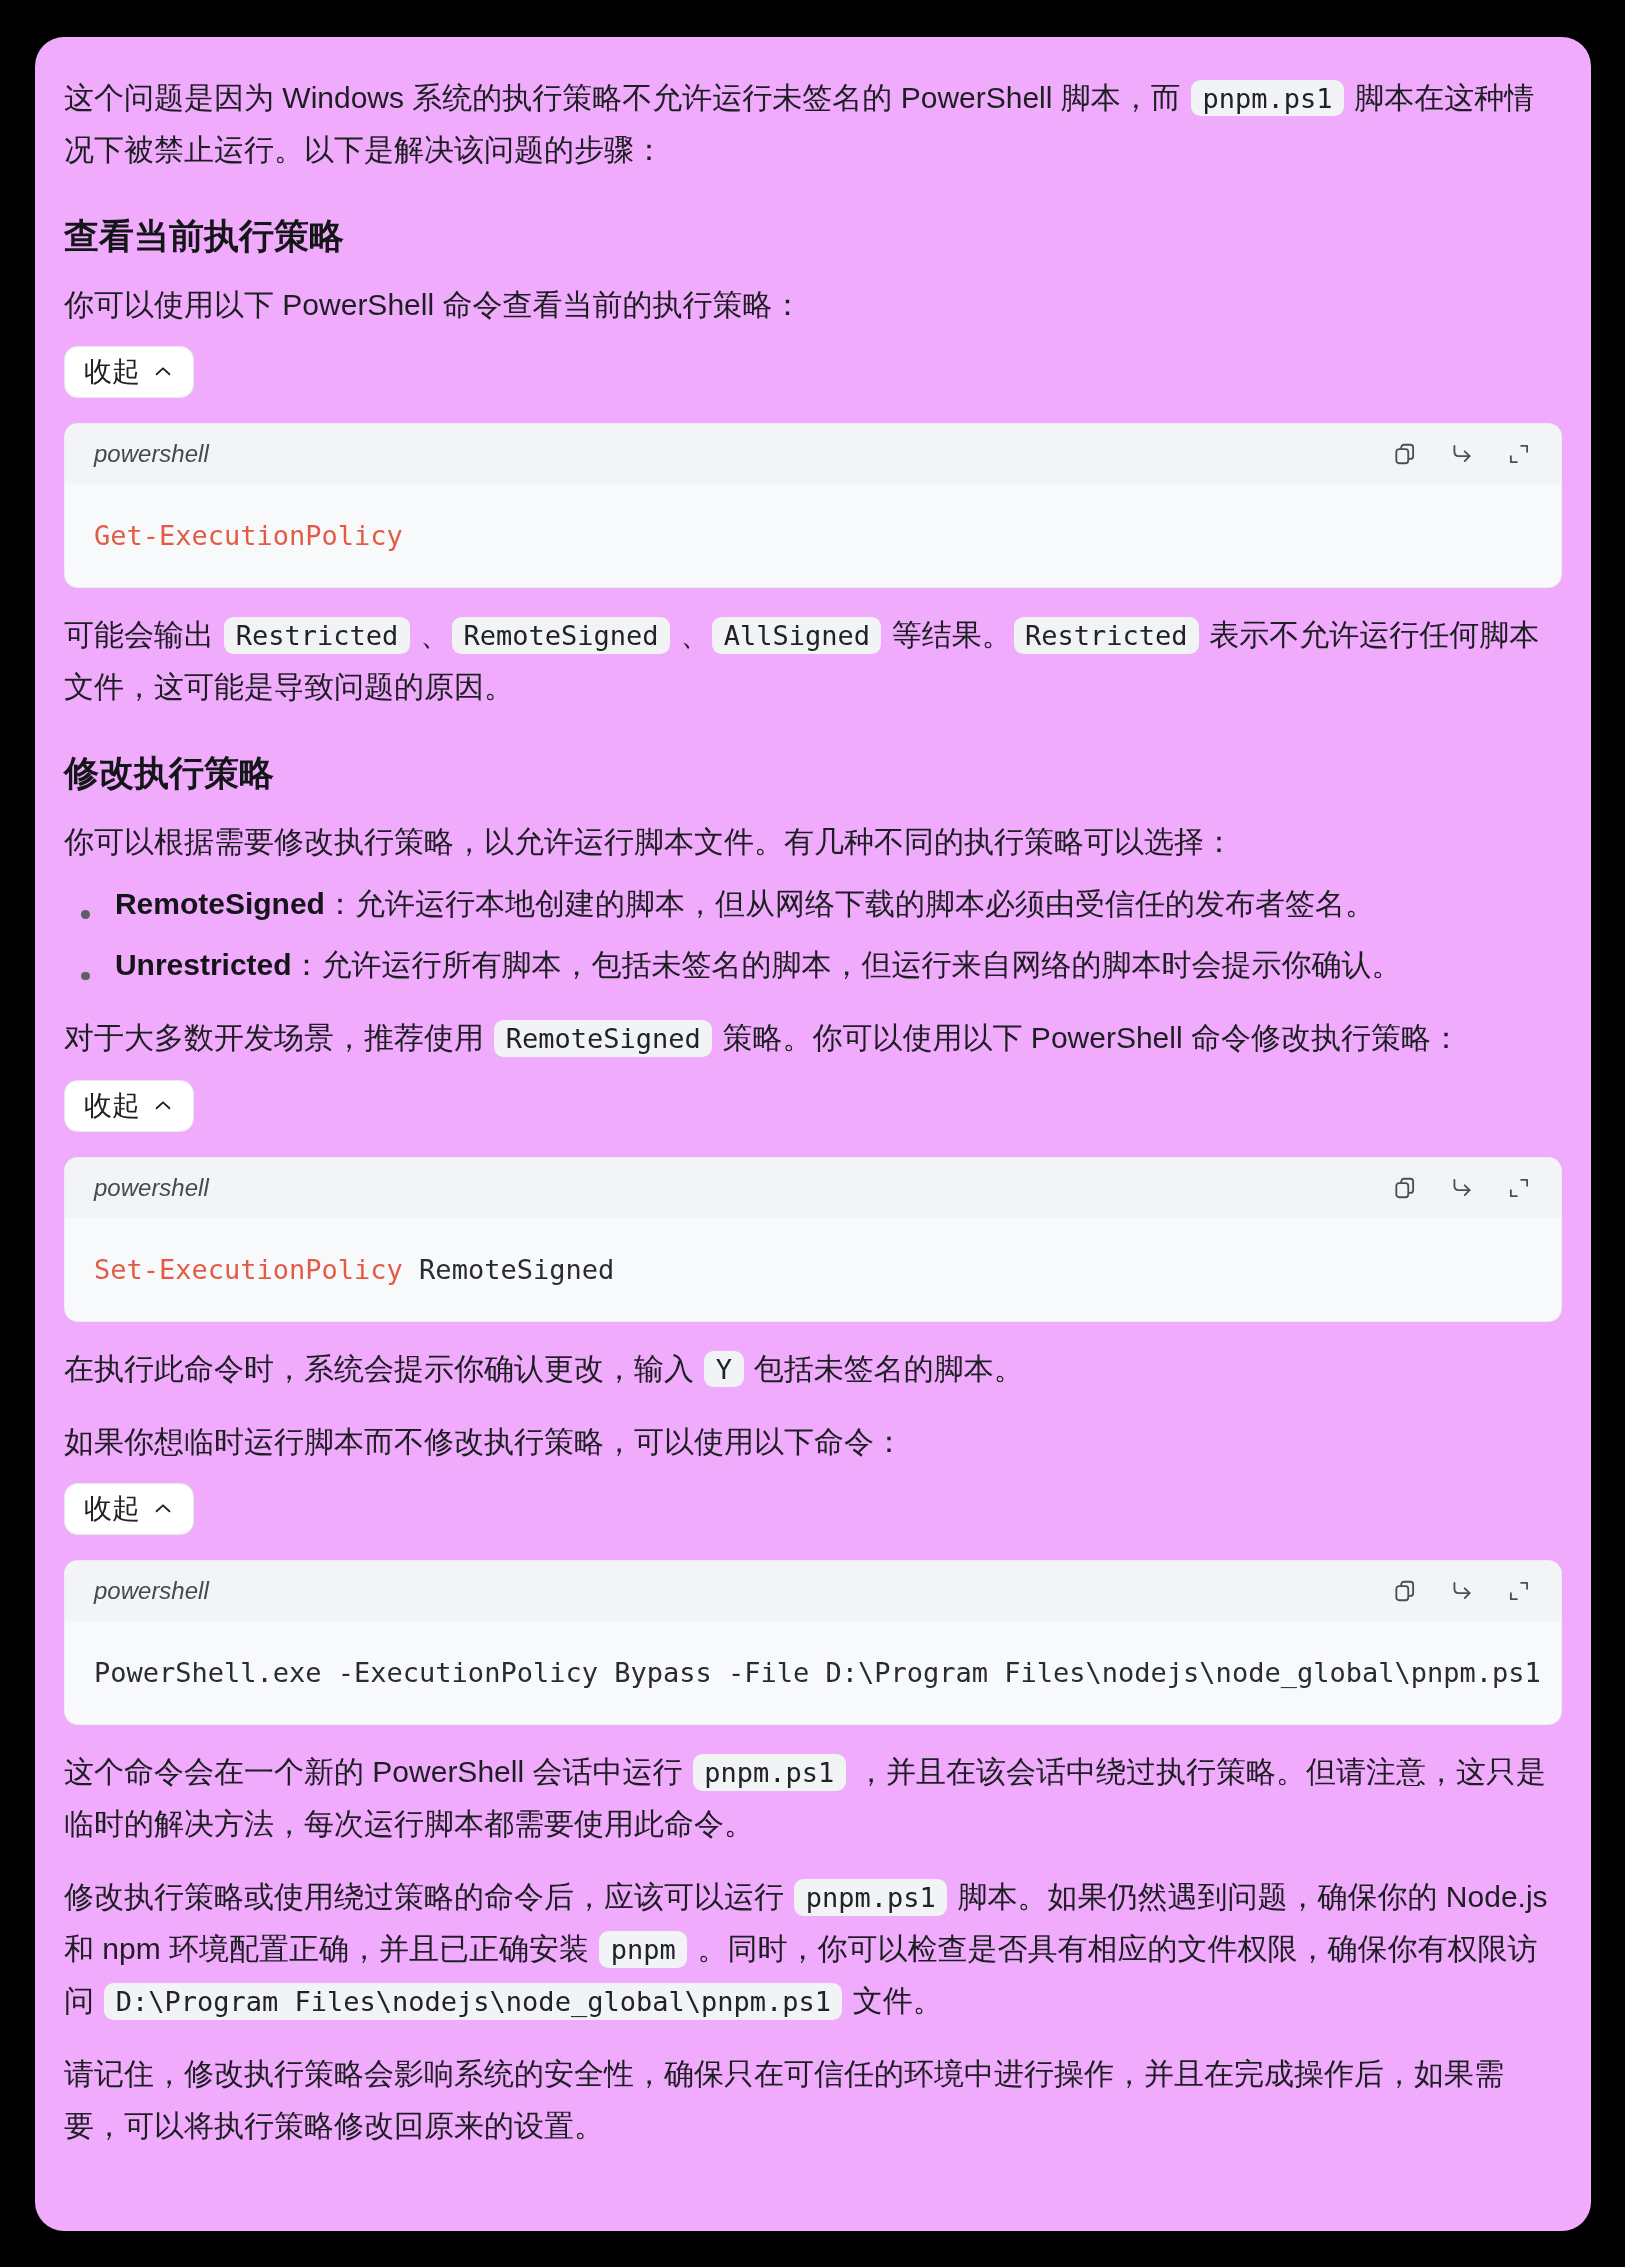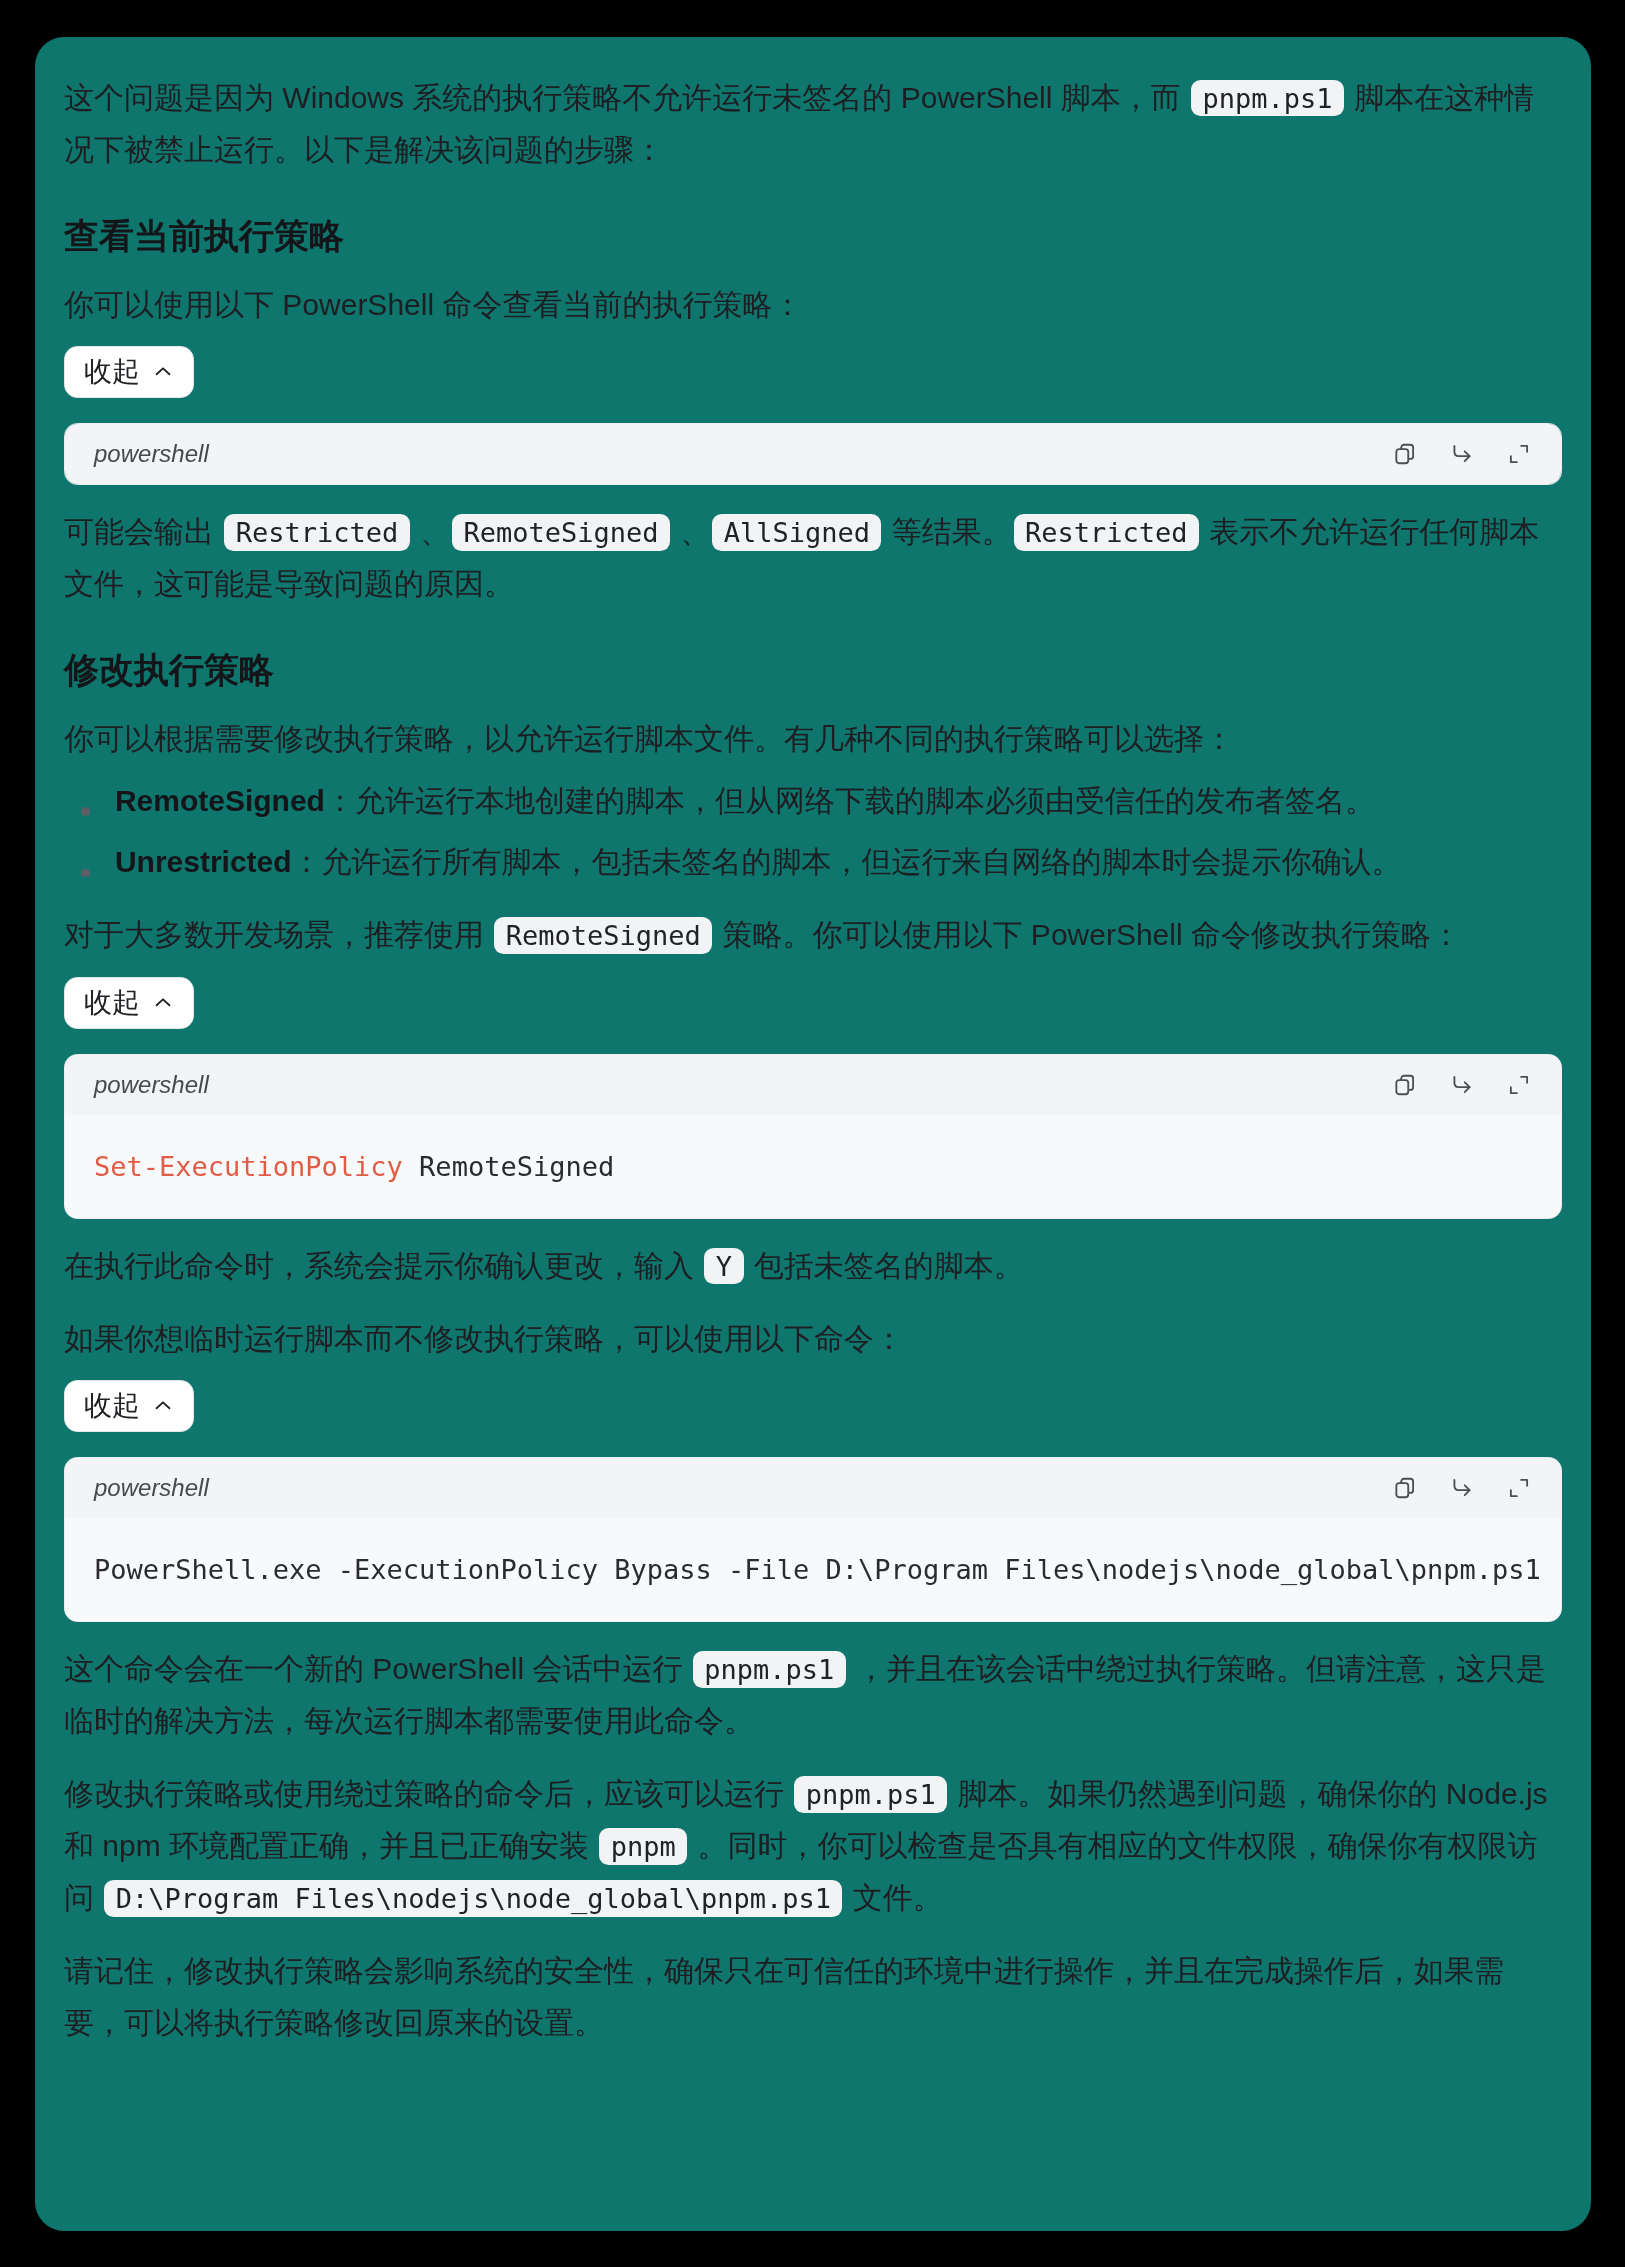--- a/index.html
+++ b/index.html
@@ -5,21 +5,21 @@
   * { margin:0; padding:0; box-sizing:border-box; }
   html,body { background:#000; }
   body {
     width:1625px; height:2267px; position:relative;
     font-family:"Liberation Sans", sans-serif;
     -webkit-font-smoothing:antialiased;
   }
   .card {
     position:absolute; left:35px; top:37px;
     width:1556px; height:2194px;
-    background:#0f766e; border-radius:29px;
+    background:#f0abfc; border-radius:29px;
     padding:25px 29px 21px 29px;
     display:flex; flex-direction:column;
     overflow:hidden;
   }
   .para {
     font-size:30px; line-height:52px; color:#1d1e22;
     margin-top:21px;
   }
   .para:first-child { margin-top:9.6px; }
   .heading {
@@ -119,20 +119,21 @@
             <button class="icon-btn">
               <span>
                 <svg width="26" height="26" viewBox="0 0 24 24" fill="none" stroke="#4b4e54" stroke-width="1.7" stroke-linecap="round" stroke-linejoin="round">
                   <path d="M14 4.5h5.5V10"></path>
                   <path d="M10 19.5H4.5V14"></path>
                 </svg>
               </span>
             </button>
           </div>
         </div>
+        <div class="code-body"><span><span class="tok-cmd">Get-ExecutionPolicy</span></span></div>
       </div><div class="para"><span>可能会输出 </span><span class="chip">Restricted</span><span> 、</span><span class="chip">RemoteSigned</span><span> 、</span><span class="chip">AllSigned</span><span> 等结果。</span><span class="chip">Restricted</span><span> 表示不允许运行任何脚本文件，这可能是导致问题的原因。</span></div><div class="heading">修改执行策略</div><div class="para"><span>你可以根据需要修改执行策略，以允许运行脚本文件。有几种不同的执行策略可以选择：</span></div><div class="bullet-list">
         <div class="bullet-item">
           <span class="dot"></span>
           <span><span class="bold">RemoteSigned</span><span>：允许运行本地创建的脚本，但从网络下载的脚本必须由受信任的发布者签名。</span></span>
         </div>
         <div class="bullet-item">
           <span class="dot"></span>
           <span><span class="bold">Unrestricted</span><span>：允许运行所有脚本，包括未签名的脚本，但运行来自网络的脚本时会提示你确认。</span></span>
         </div>
       </div><div class="para"><span>对于大多数开发场景，推荐使用 </span><span class="chip">RemoteSigned</span><span> 策略。你可以使用以下 PowerShell 命令修改执行策略：</span></div><button class="collapse-btn">

